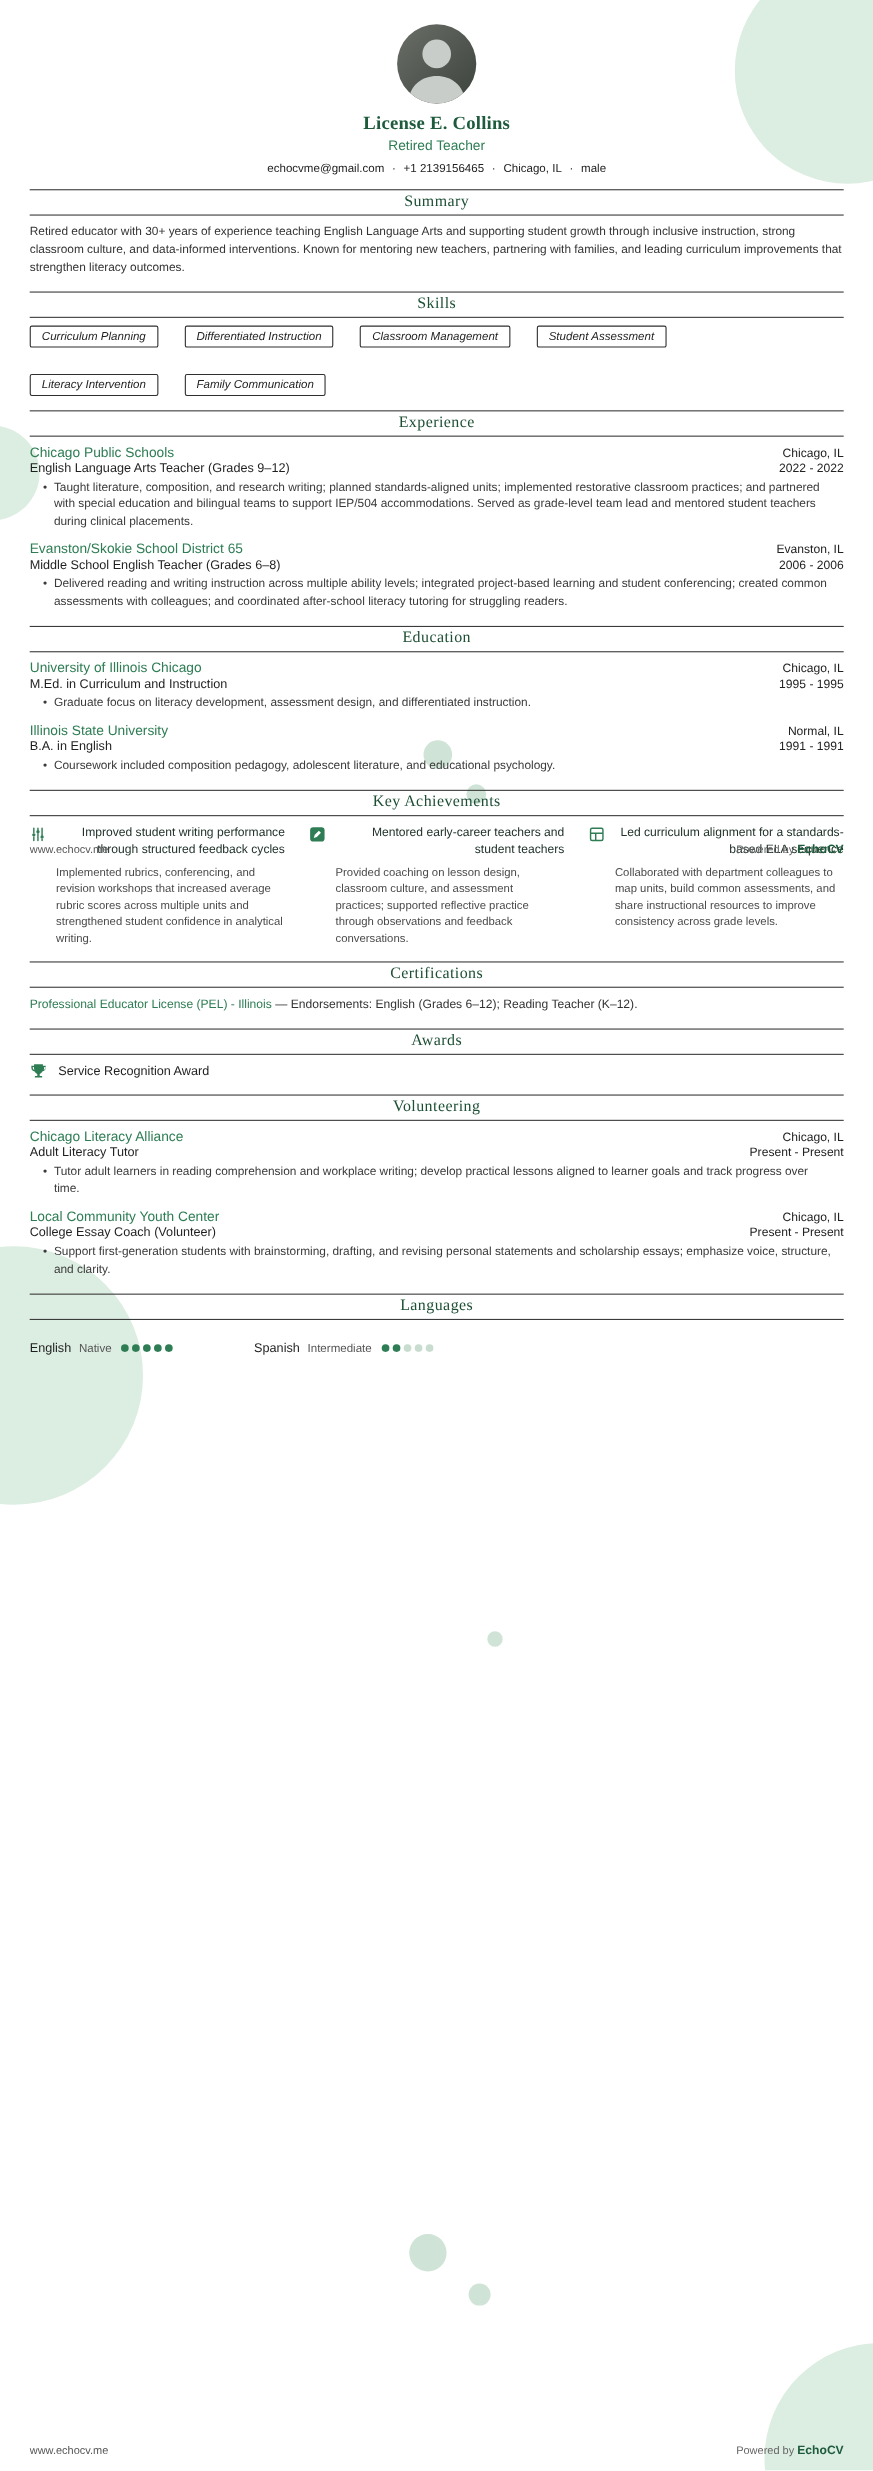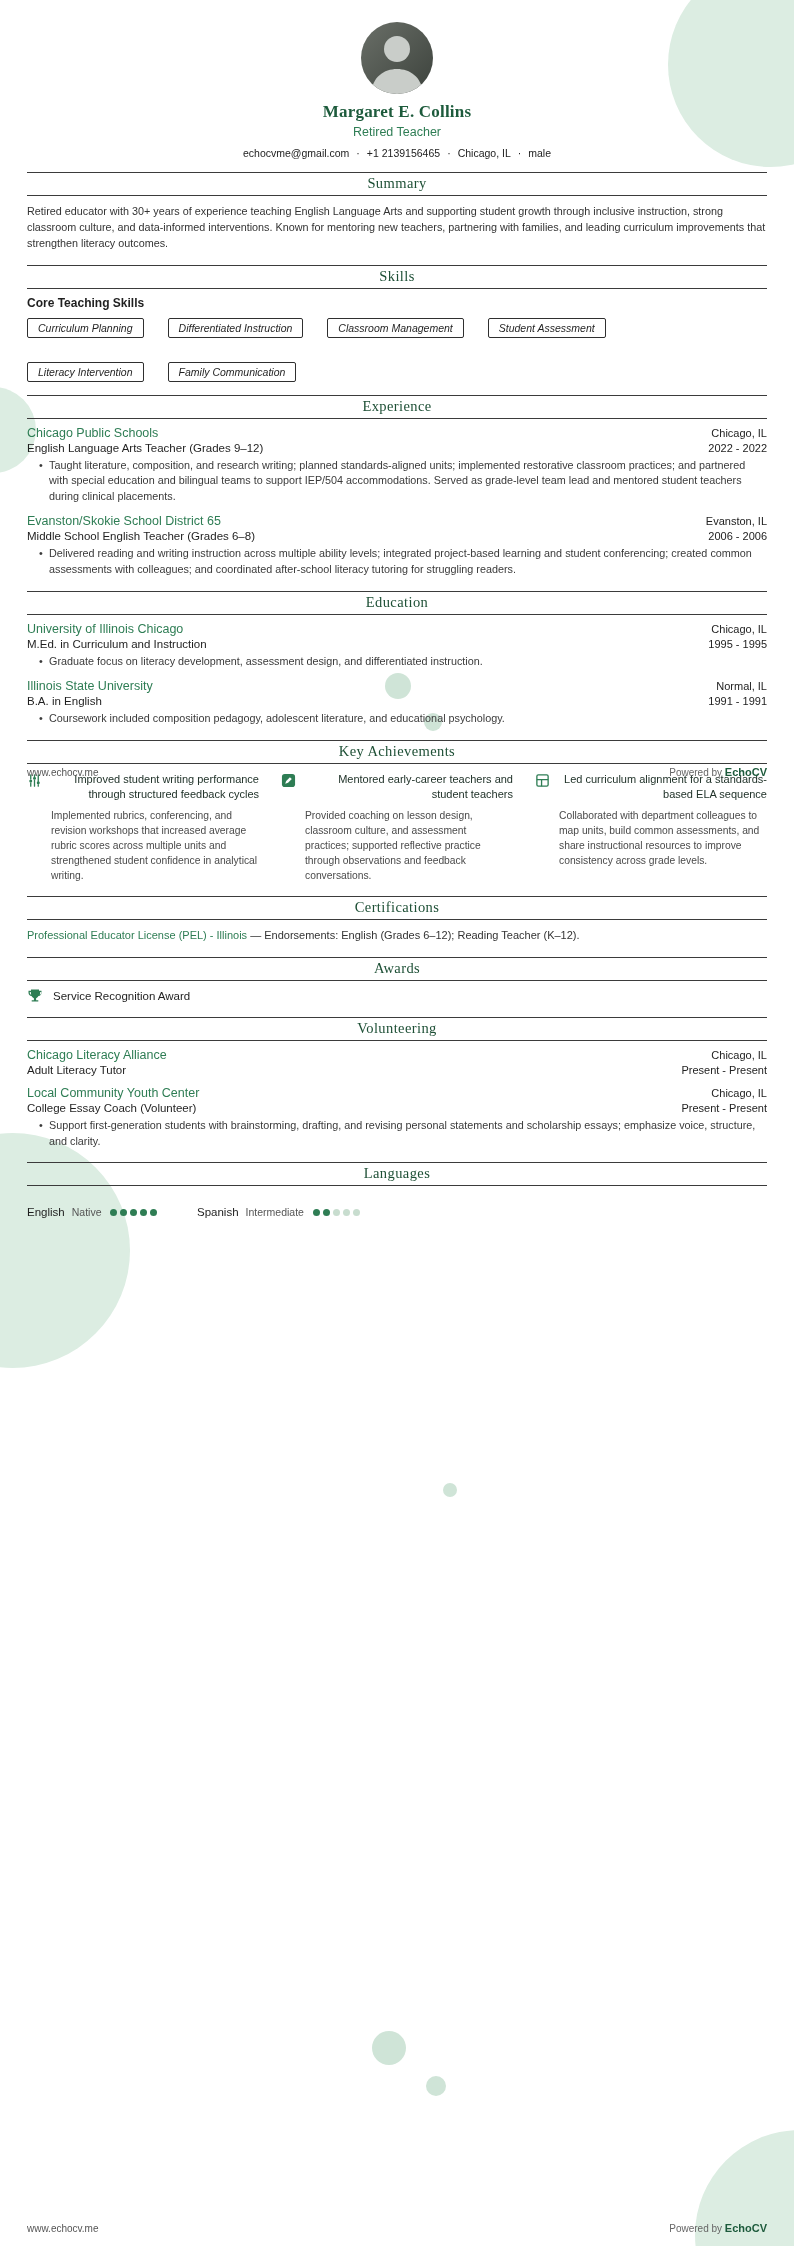--- a/index.html
+++ b/index.html
@@ -54,21 +54,21 @@
   .cert-name{color:#2e7d54;}
 
   
   .award-row{display:flex;align-items:center;gap:10px;margin-top:6px;}
   .award-icon{width:16px;height:16px;}
   .award-icon svg{display:block;width:16px;height:16px;}
   .award-title{font-size:11.5px;color:#1f1f1f;}
   .award-desc{font-size:10.3px;color:#4a4a4a;line-height:1.5;margin:54px 0 0 27px;max-width:218px;}
 
   
-  .lang-row{display:flex;margin:20px 0 0;}
+  .lang-row{display:flex;margin:20px 0 0;gap:34px;}
   .lang-item{display:flex;align-items:center;width:170px;}
   .lang-name{font-size:11.5px;color:#1f1f1f;margin-right:7px;}
   .lang-level{font-size:10.5px;color:#555;margin-right:9px;}
   .dots{display:inline-flex;align-items:center;}
   .dot{width:7px;height:7px;border-radius:50%;margin-right:3px;display:inline-block;}
   .dot.filled{background:#2e7d54;}
   .dot.empty{background:#c8ddcf;}
 
   
   .page-footer{position:absolute;left:27px;right:27px;display:flex;justify-content:space-between;align-items:baseline;z-index:2;font-size:10px;}
@@ -95,39 +95,38 @@
 
   <div class="content">
 
     <header class="header">
       <div class="photo">
         <svg viewBox="0 0 72 72" aria-hidden="true">
           <circle cx="36" cy="27" r="13" fill="#c9cdc9"></circle>
           <path d="M10 72c1-17 13-25 26-25s25 8 26 25z" fill="#c9cdc9"></path>
         </svg>
       </div>
-      <h1 class="name">Margaret E. Collins</h1>
+      <h1 class="name">License E. Collins</h1>
       <div class="job-title">Retired Teacher</div>
       <div class="contact">
         <a class="contact-item">echocvme@gmail.com</a><span class="sep">·</span><a class="contact-item">+1 2139156465</a><span class="sep">·</span><span class="contact-item">Chicago, IL</span><span class="sep">·</span><span class="contact-item">male</span>
       </div>
     </header>
 
     <section>
       <div class="sec-head">
         <h2>Summary</h2>
       </div>
       <p class="summary-text">Retired educator with 30+ years of experience teaching English Language Arts and supporting student growth through inclusive instruction, strong classroom culture, and data-informed interventions. Known for mentoring new teachers, partnering with families, and leading curriculum improvements that strengthen literacy outcomes.</p>
     </section>
 
     <section>
       <div class="sec-head">
         <h2>Skills</h2>
       </div>
-      <div class="group-title">Core Teaching Skills</div>
       <div class="chips">
         <span class="chip">Curriculum Planning</span>
         <span class="chip">Differentiated Instruction</span>
         <span class="chip">Classroom Management</span>
         <span class="chip">Student Assessment</span>
         <span class="chip">Literacy Intervention</span>
         <span class="chip">Family Communication</span>
       </div>
     </section>
 
@@ -281,20 +280,23 @@
 
       <div class="entry">
         <div class="entry-top">
           <span class="org">Chicago Literacy Alliance</span>
           <span class="meta">Chicago, IL</span>
         </div>
         <div class="entry-sub">
           <span class="role">Adult Literacy Tutor</span>
           <span class="meta">Present - Present</span>
         </div>
+        <ul class="bullets">
+          <li>Tutor adult learners in reading comprehension and workplace writing; develop practical lessons aligned to learner goals and track progress over time.</li>
+        </ul>
       </div>
 
       <div class="entry">
         <div class="entry-top">
           <span class="org">Local Community Youth Center</span>
           <span class="meta">Chicago, IL</span>
         </div>
         <div class="entry-sub">
           <span class="role">College Essay Coach (Volunteer)</span>
           <span class="meta">Present - Present</span>

